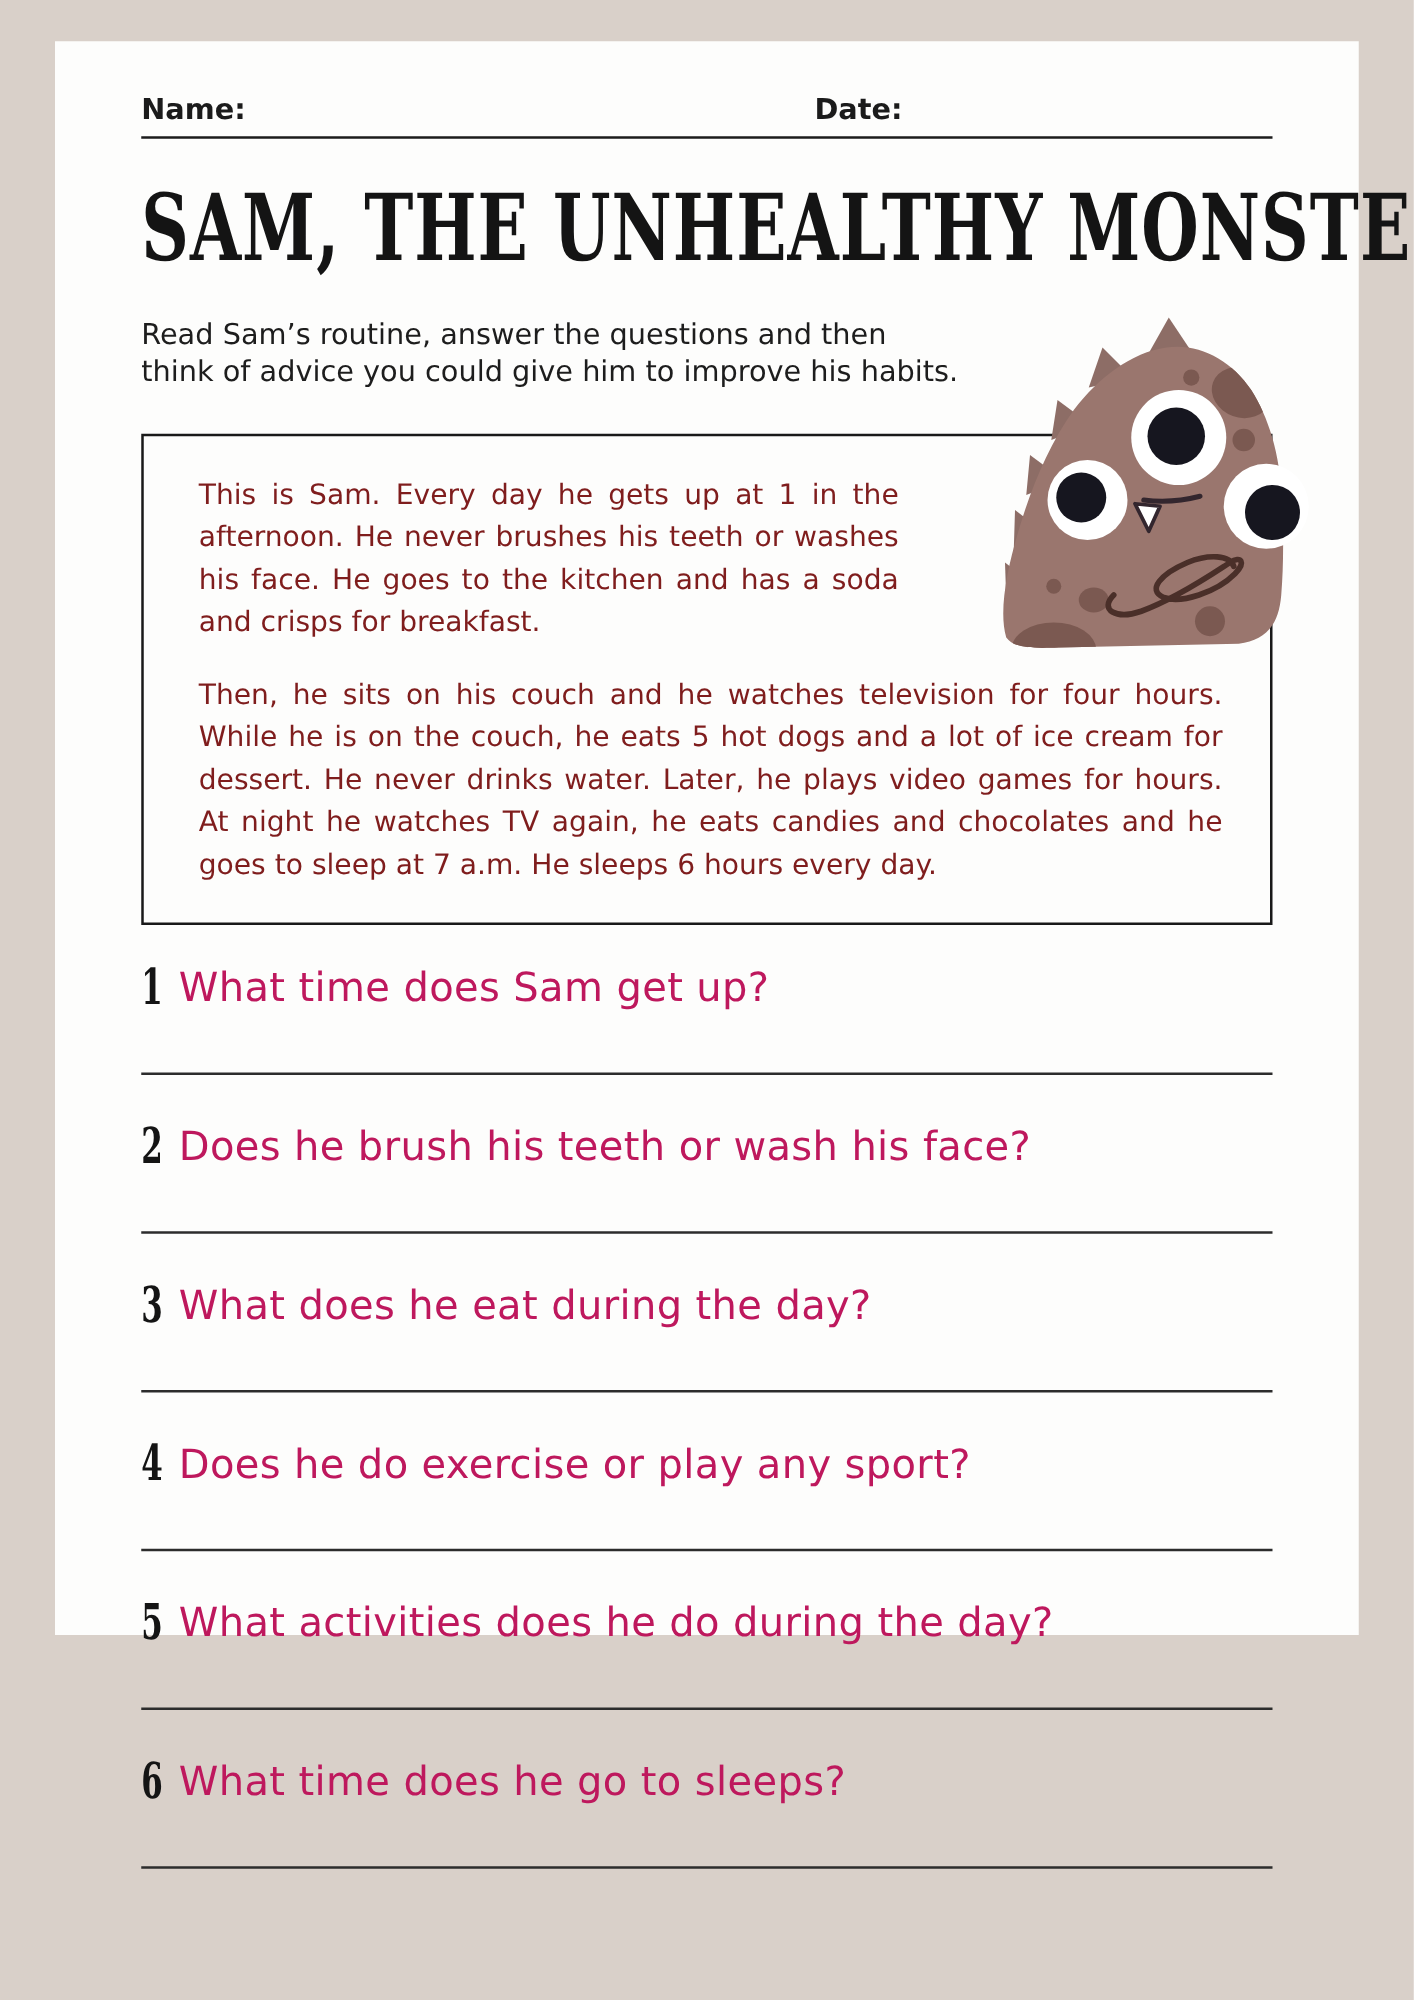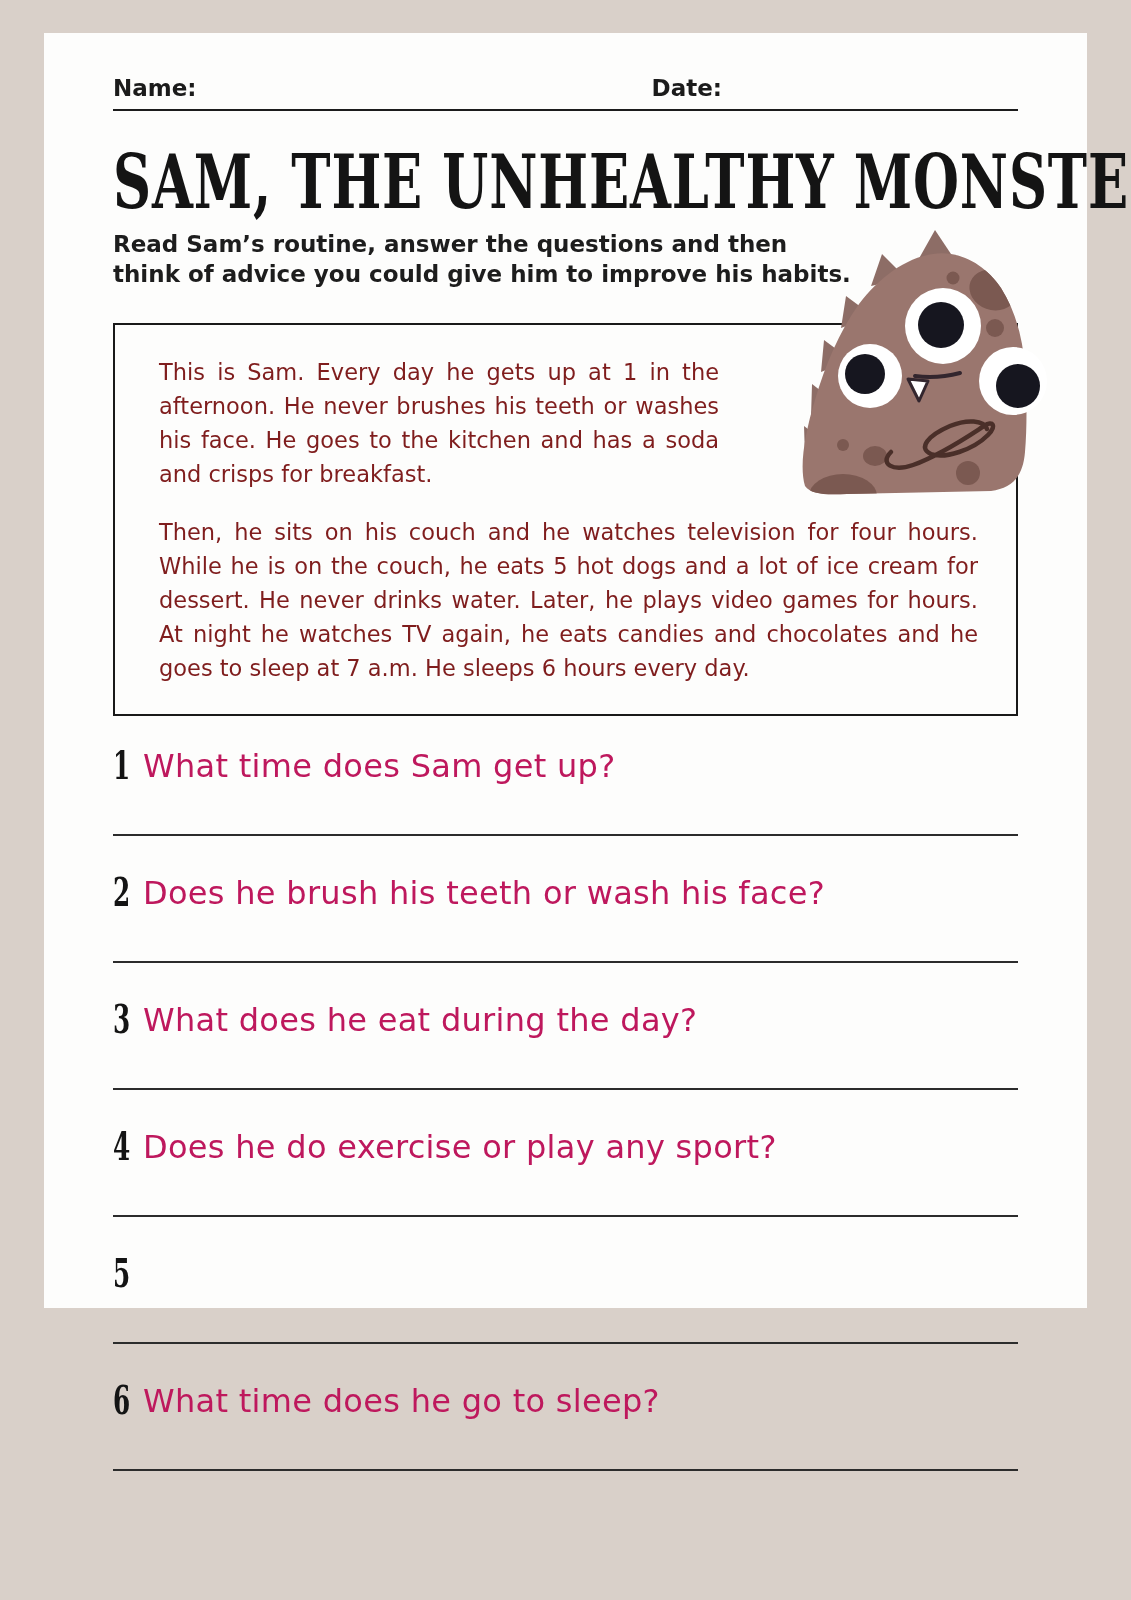--- a/index.html
+++ b/index.html
@@ -35,21 +35,21 @@
     font-family: "DejaVu Serif", serif;
     font-weight: 700;
     font-size: 66px; line-height: 82px;
     letter-spacing: 1px;
     transform: scale(0.80, 1.12);
     transform-origin: left center;
     color: #141414;
   }
 
   
-  .instructions { margin-top: 6px; font-size: 23px; font-weight: 700; line-height: 30px; color: #1d1d1d; }
+  .instructions { margin-top: 30px; font-size: 23px; font-weight: 400; line-height: 30px; color: #1d1d1d; }
 
   
   .passage-box {
     position: relative;
     margin-top: 34px;
     border: 2px solid #191919;
     box-sizing: border-box;
     height: 393px;
     padding: 30px 38px 0 44px;
   }
@@ -180,27 +180,28 @@
         <div class="q-row">
           <span class="q-num">4</span>
           <span class="q-text">Does he do exercise or play any sport?</span>
         </div>
         <div class="answer-line"></div>
       </div>
 
       <div class="question-block">
         <div class="q-row">
           <span class="q-num">5</span>
+          <span class="q-text">What activities does he do during the day?</span>
         </div>
         <div class="answer-line"></div>
       </div>
 
       <div class="question-block">
         <div class="q-row">
           <span class="q-num">6</span>
-          <span class="q-text">What time does he go to sleep?</span>
+          <span class="q-text">What time does he go to sleeps?</span>
         </div>
         <div class="answer-line"></div>
       </div>
 
     </div>
   </div>
 </div>
 
 </body></html>

